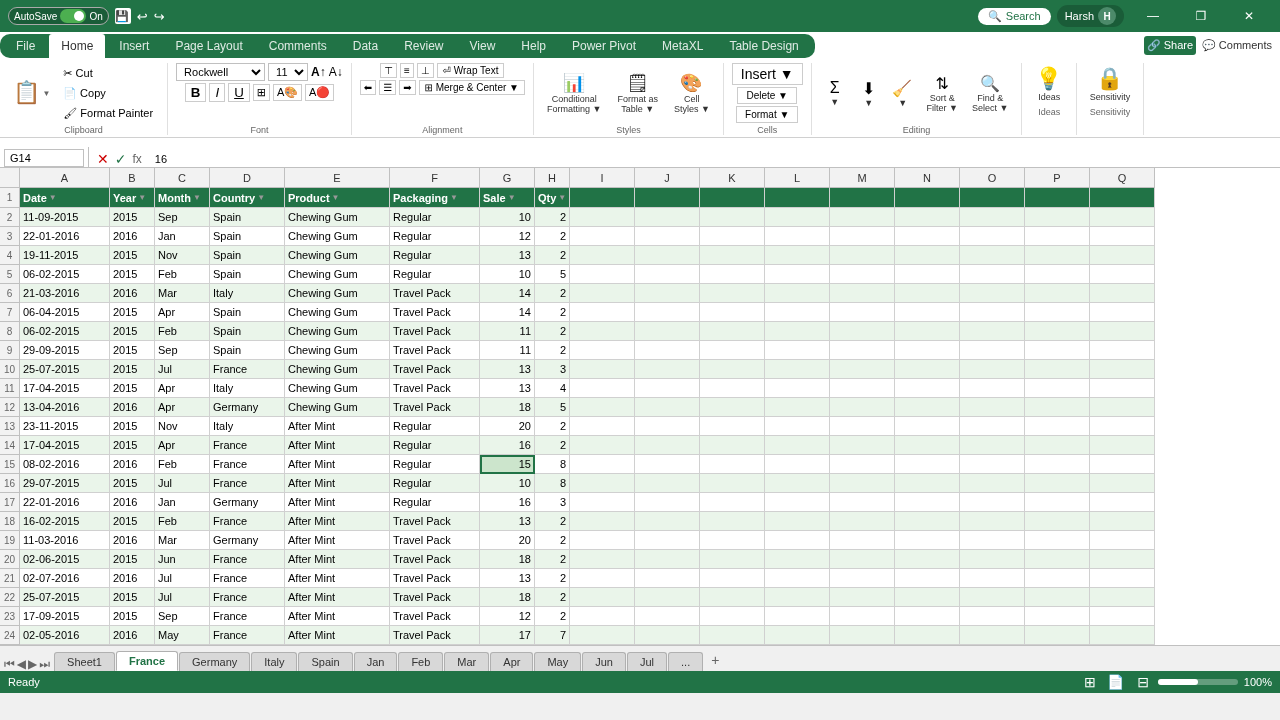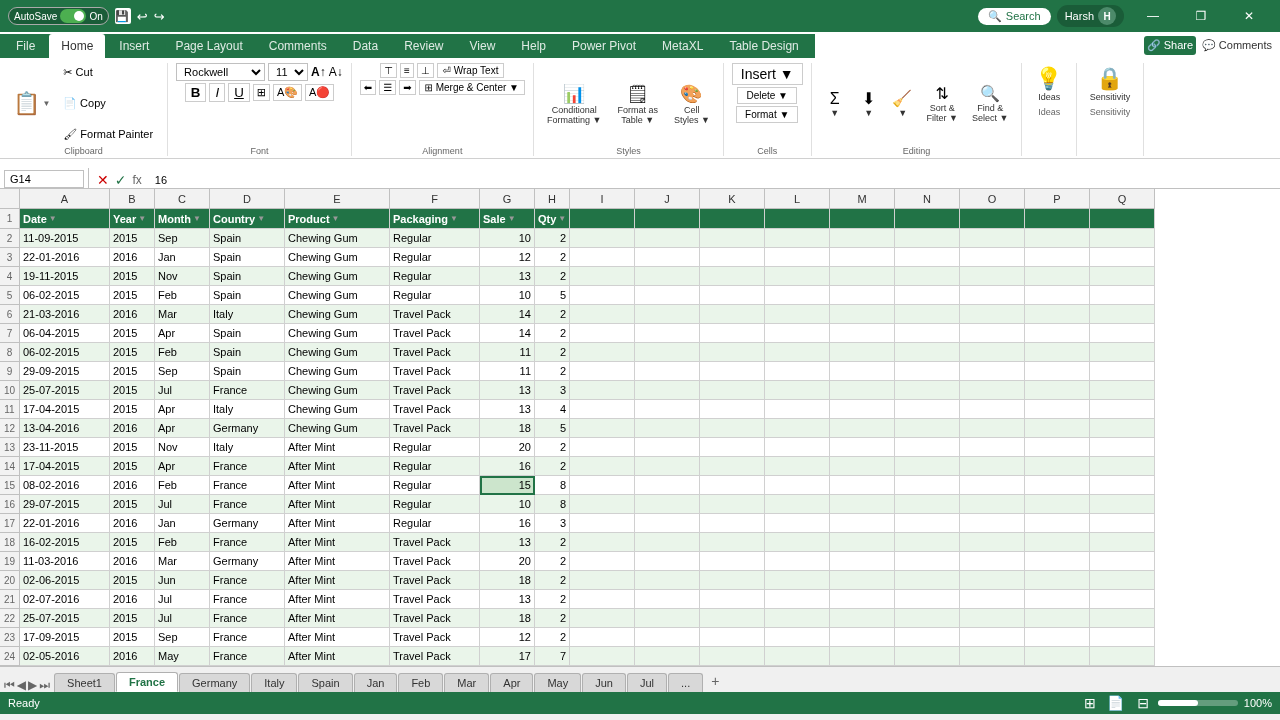--- a/index.html
+++ b/index.html
@@ -20,21 +20,21 @@
     .title-bar-right { display: flex; align-items: center; gap: 6px; }
     .autosave-btn { background: #1a5c38; border: 1px solid #aaa; border-radius: 10px; color: white; font-size: 10px; padding: 1px 5px; display: flex; align-items: center; gap: 3px; }
     .autosave-toggle { background: #4caf50; border-radius: 8px; width: 26px; height: 14px; display: inline-block; position: relative; }
     .autosave-toggle::after { content: ''; position: absolute; right: 2px; top: 2px; width: 10px; height: 10px; background: white; border-radius: 50%; }
     .title-icon { width: 16px; height: 16px; background: #aaa; border-radius: 2px; }
     .window-controls { display: flex; gap: 2px; }
     .win-btn { width: 46px; height: 32px; display: flex; align-items: center; justify-content: center; font-size: 12px; cursor: pointer; color: white; }
 
     
     .ribbon { background: #fff; border-bottom: 1px solid #d0d0d0; }
-    .ribbon-tabs { display: flex; background: #217346; padding: 0 4px; gap: 2px; align-items: flex-end; }
+    .ribbon-tabs { display: flex; background: #217346; padding: 0 4px; gap: 2px; align-items: flex-end; border-radius: 10px; }
     .ribbon-tab { padding: 5px 12px; font-size: 12px; color: rgba(255,255,255,0.85); cursor: pointer; border-radius: 3px 3px 0 0; }
     .ribbon-tab.active { background: #fff; color: #333; font-weight: 500; }
 
     .ribbon-content { background: #fff; padding: 4px 0 2px 0; display: flex; align-items: stretch; }
     .ribbon-group { display: flex; flex-direction: column; align-items: center; padding: 0 8px; border-right: 1px solid #e0e0e0; min-width: fit-content; }
     .ribbon-group-inner { display: flex; align-items: center; gap: 2px; flex: 1; }
     .ribbon-group-label { font-size: 9px; color: #666; margin-top: 2px; text-align: center; }
 
     .ribbon-btn { display: flex; flex-direction: column; align-items: center; padding: 2px 4px; cursor: pointer; border-radius: 3px; border: 1px solid transparent; min-width: 30px; }
     .ribbon-btn .icon { font-size: 18px; line-height: 1; }
@@ -153,21 +153,21 @@
   </div>
 
   <div class="ribbon-content">
 
     <div class="ribbon-group">
       <div class="ribbon-group-inner">
         <div class="ribbon-btn" style="flex-direction:row;gap:2px;">
           <span class="icon" style="font-size:22px;">📋</span>
           <span style="font-size:8px;color:#666;">▼</span>
         </div>
-        <div style="display:flex;flex-direction:column;gap:12px;">
+        <div style="display:flex;flex-direction:column;gap:1px;">
           <div class="ribbon-btn-sm">✂ Cut</div>
           <div class="ribbon-btn-sm">📄 Copy</div>
           <div class="ribbon-btn-sm">🖌 Format Painter</div>
         </div>
       </div>
       <div class="ribbon-group-label">Clipboard</div>
     </div>
 
     <div class="ribbon-group">
       <div class="ribbon-group-inner" style="flex-direction:column;gap:2px;">

